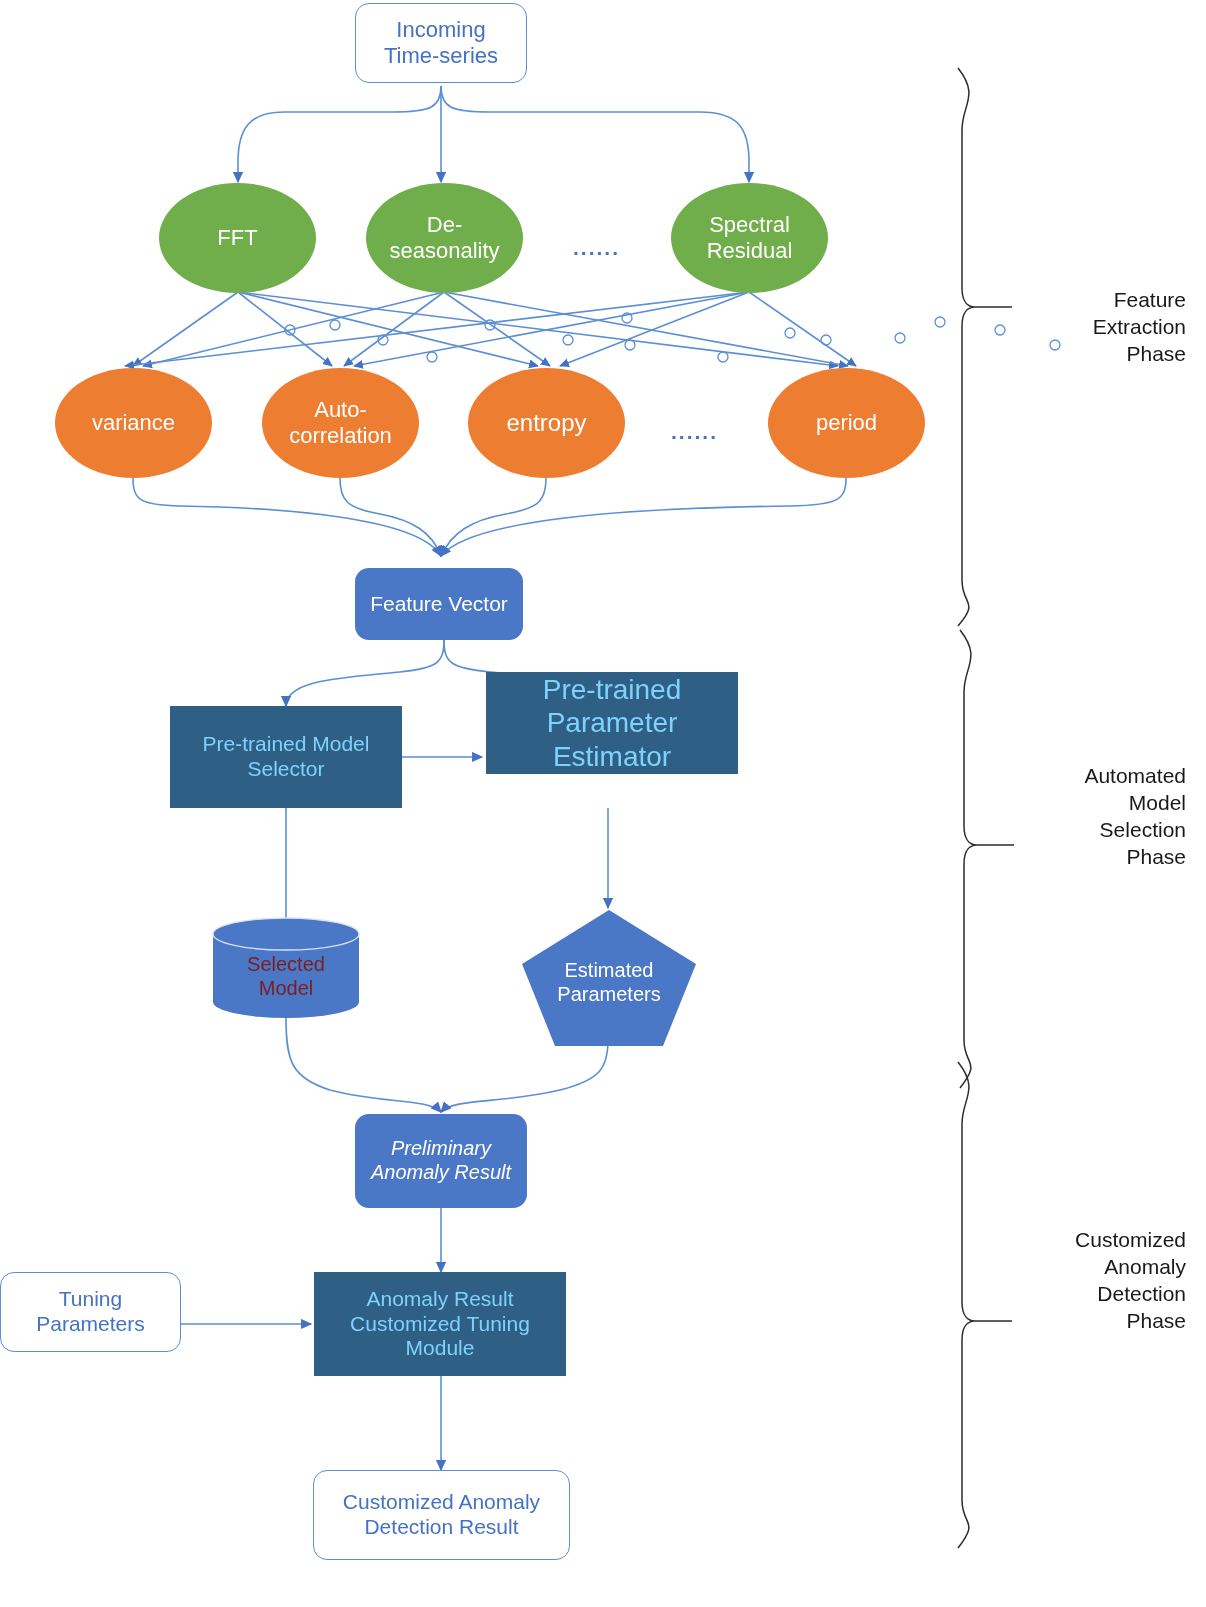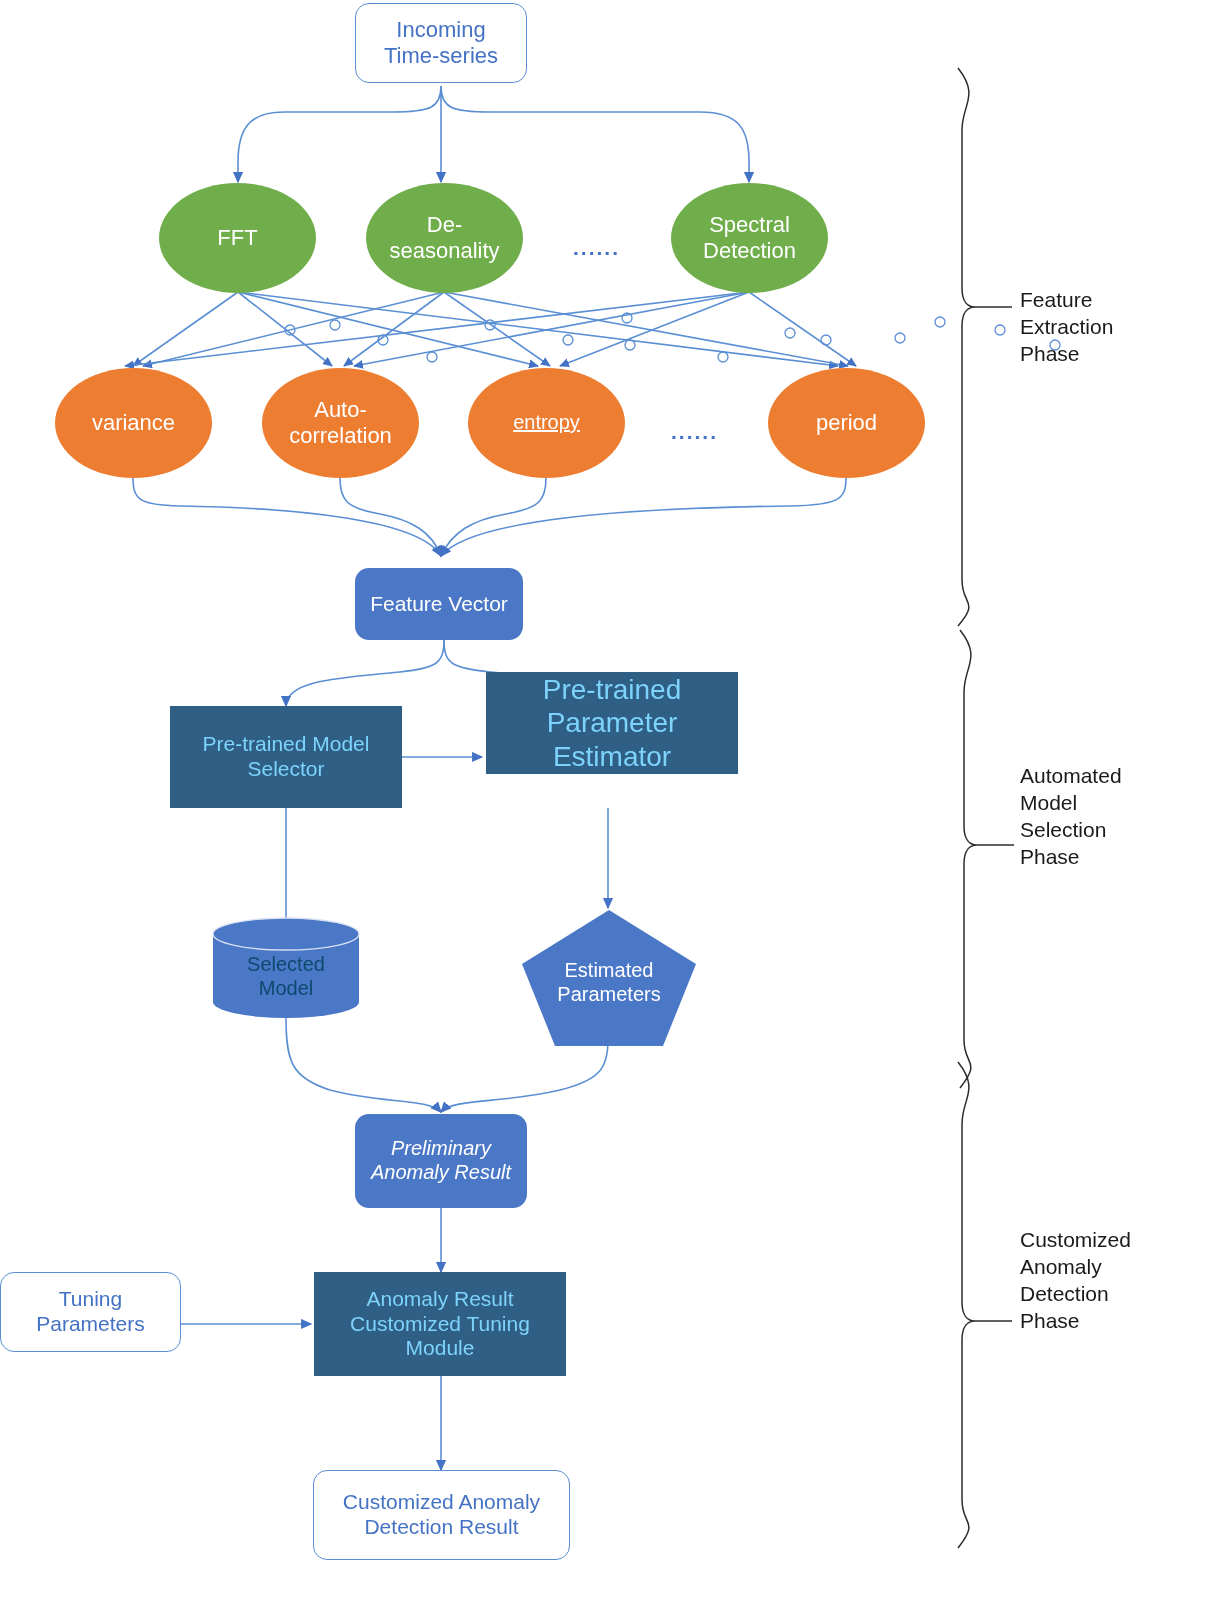--- a/index.html
+++ b/index.html
@@ -17,27 +17,27 @@
   .rect-dark{background:#2F5F85;color:#7dd3fc;}
   
   .ellipse{border-radius:50%;color:#ffffff;}
   .ell-green{background:#70AE4B;}
   .ell-orange{background:#ED7D31;}
 
   .dots{position:absolute;color:#4472C4;letter-spacing:2px;font-weight:700;}
 
   .cyl{position:absolute;}
   .cyl .lbl{position:absolute;left:0;right:0;top:0;bottom:0;display:flex;align-items:center;
-            justify-content:center;text-align:center;color:#0c4a6e;white-space:pre-line;line-height:1.18;}
+            justify-content:center;text-align:center;color:#7f1d1d;white-space:pre-line;line-height:1.18;}
   .pent{position:absolute;}
   .pent .lbl{position:absolute;left:0;right:0;top:0;bottom:0;display:flex;align-items:center;
              justify-content:center;text-align:center;color:#fff;white-space:pre-line;line-height:1.18;
              padding-top:10px;box-sizing:border-box;}
 
-  .phase-label{position:absolute;text-align:left;color:#1a1a1a;line-height:1.28;white-space:pre-line;}
+  .phase-label{position:absolute;text-align:right;color:#1a1a1a;line-height:1.28;white-space:pre-line;}
 </style>
 </head>
 <body>
 
 <div id="stage">
 
   <svg id="edges" viewBox="0 0 1206 1607">
     <defs>
       <marker id="ah" markerWidth="9" markerHeight="9" refX="6.2" refY="3.2" orient="auto">
         <path d="M0,0 L7,3.2 L0,6.4 z" fill="#4472C4"></path>
@@ -127,31 +127,31 @@
   <div class="node ellipse ell-green" style="left:159px;top:183px;width:157px;height:110px;font-size:22px;">
     <span class="lbl">FFT</span>
   </div>
   <div class="node ellipse ell-green" style="left:366px;top:183px;width:157px;height:110px;font-size:22px;">
     <span class="lbl">De-
 seasonality</span>
   </div>
   <div class="dots" style="left:573px;top:236px;font-size:21px;">......</div>
   <div class="node ellipse ell-green" style="left:671px;top:183px;width:157px;height:110px;font-size:22px;">
     <span class="lbl">Spectral
-Detection</span>
+Residual</span>
   </div>
 
   <div class="node ellipse ell-orange" style="left:55px;top:368px;width:157px;height:110px;font-size:22px;">
     <span class="lbl">variance</span>
   </div>
   <div class="node ellipse ell-orange" style="left:262px;top:368px;width:157px;height:110px;font-size:22px;">
     <span class="lbl">Auto-
 correlation</span>
   </div>
-  <div class="node ellipse ell-orange" style="left:468px;top:368px;width:157px;height:110px;font-size:20px;text-decoration:underline;">
+  <div class="node ellipse ell-orange" style="left:468px;top:368px;width:157px;height:110px;font-size:24px;">
     <span class="lbl">entropy</span>
   </div>
   <div class="dots" style="left:671px;top:420px;font-size:21px;">......</div>
   <div class="node ellipse ell-orange" style="left:768px;top:368px;width:157px;height:110px;font-size:22px;">
     <span class="lbl">period</span>
   </div>
 
   <div class="node rrect-blue" style="left:355px;top:568px;width:168px;height:72px;font-size:21px;">
     <span class="lbl">Feature Vector</span>
   </div>

